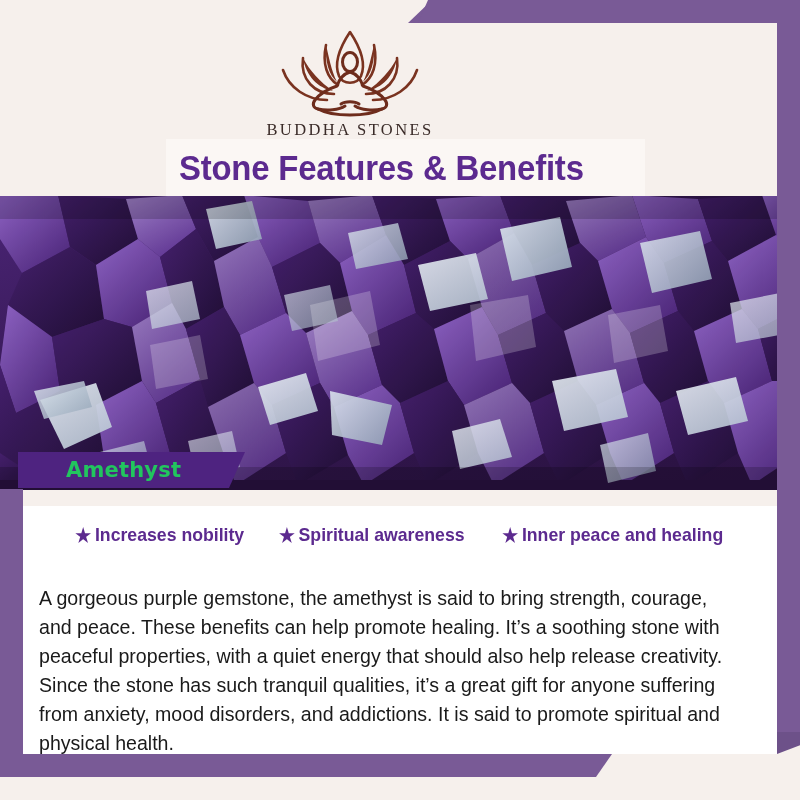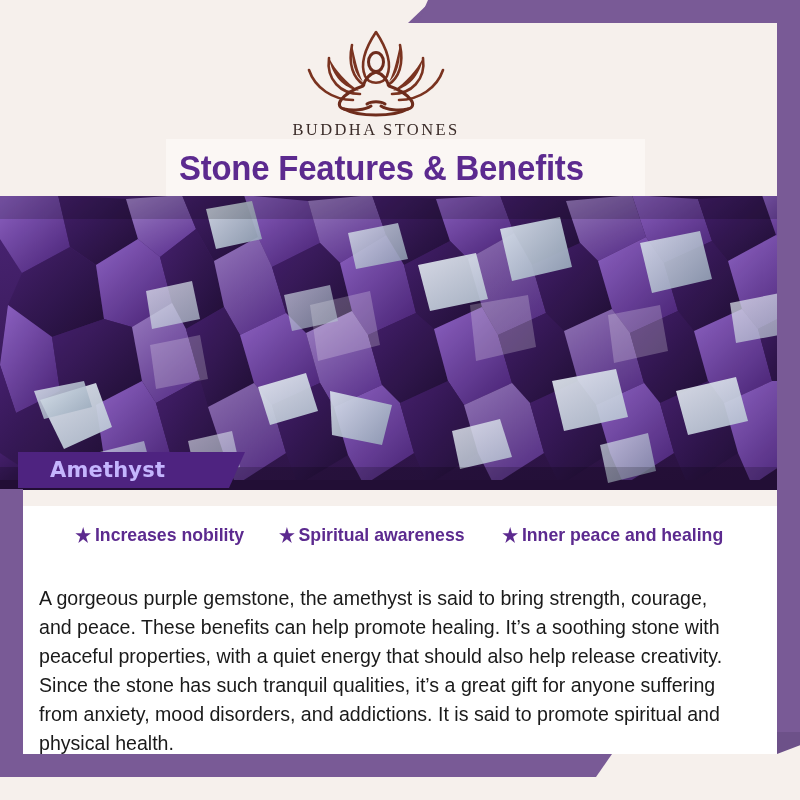--- a/index.html
+++ b/index.html
@@ -91,21 +91,20 @@
     height: 196px;
     background: #f6f0ec;
     z-index: 2;
   }
   .logo-wrap {
     position: absolute;
     top: 22px;
     left: 0;
     width: 700px;
     text-align: center;
-    padding-left: 26px;
   }
   .logo-mark {
     display: block;
     margin: 0 auto;
   }
   .logo-word {
     display: block;
     margin-top: 2px;
     font-family: "Liberation Serif", serif;
     font-size: 16.5px;
@@ -156,22 +155,22 @@
     left: 18px;
     width: 227px;
     height: 36px;
     background: #4e2380;
     clip-path: polygon(0 0, 100% 0, calc(100% - 16px) 100%, 0 100%);
     z-index: 4;
     display: flex;
     align-items: center;
   }
   .stone-banner-label {
-    margin-left: 32px;
-    color: #c4b5fd;
+    margin-left: 48px;
+    color: #22c55e;
     font-size: 21px;
     font-weight: bold;
     font-family: "DejaVu Sans", sans-serif;
     letter-spacing: 0.2px;
   }
 
   
   .body-panel {
     position: absolute;
     top: 490px;

